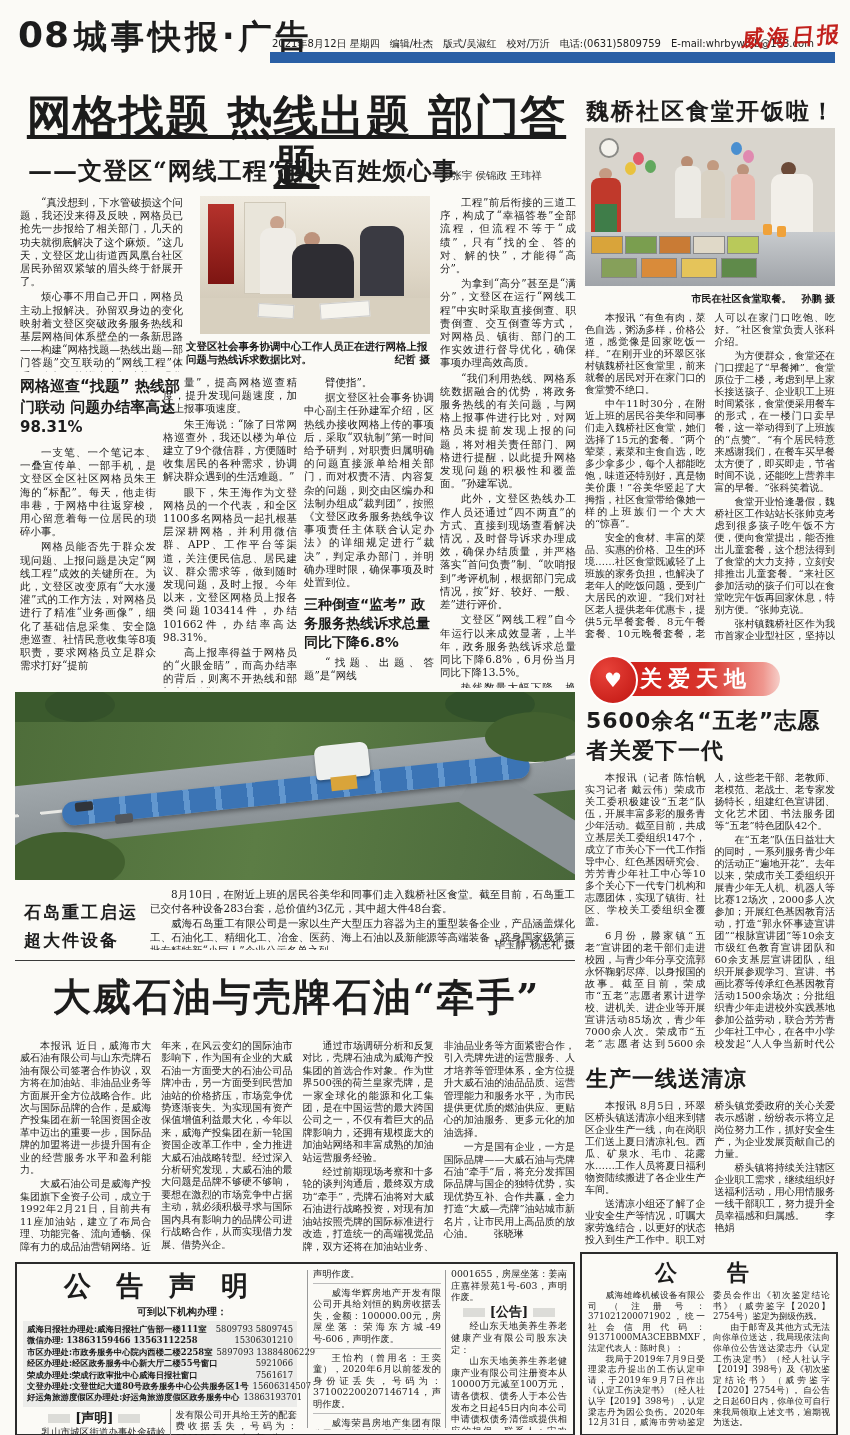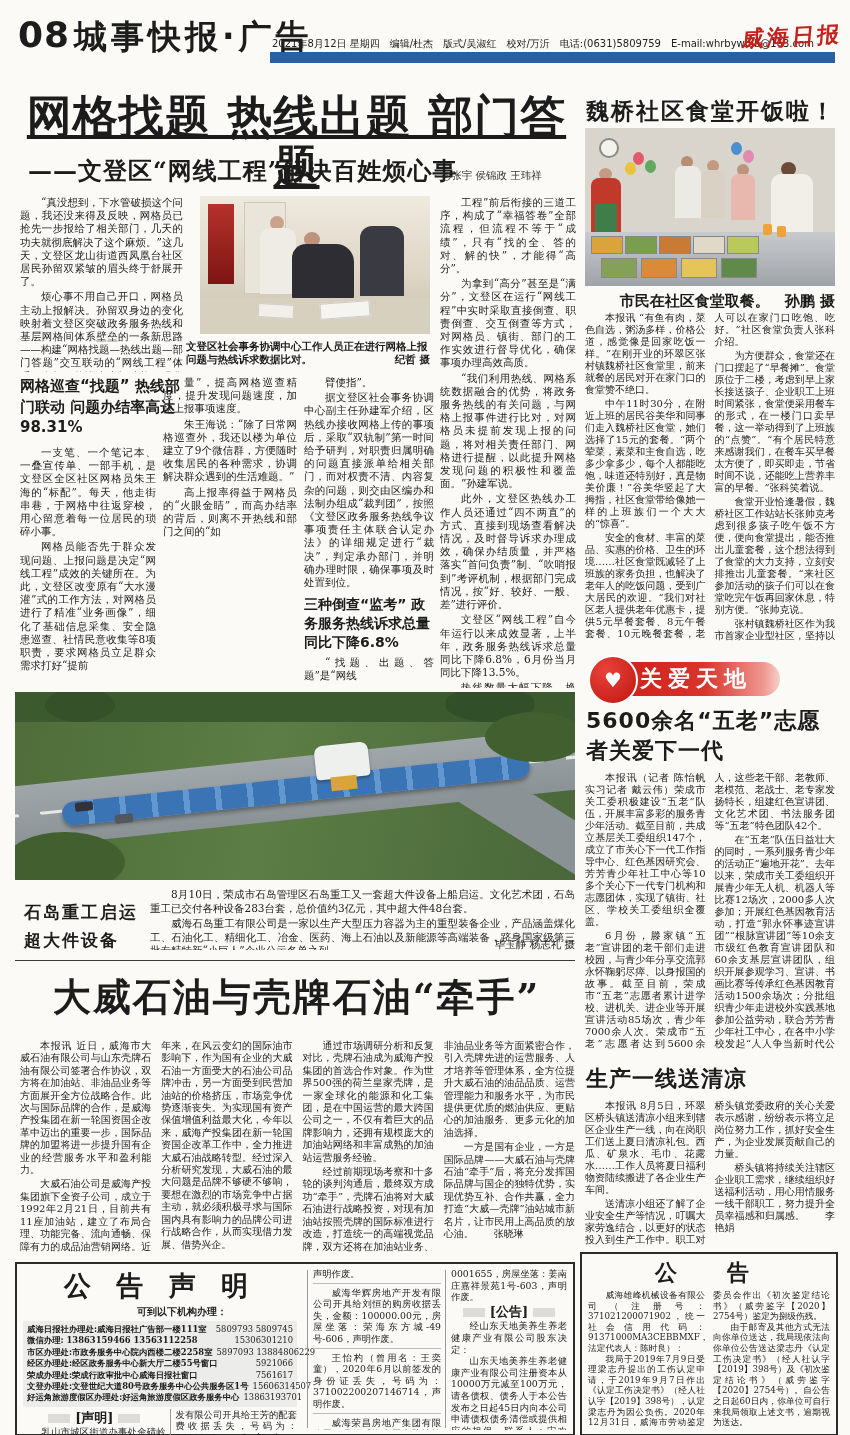--- a/index.html
+++ b/index.html
@@ -100,20 +100,21 @@
   </div>
 
   <div class="abs crosshead" style="left:20px;top:376px;width:170px;">网格巡查“找题” 热线部门联动 问题办结率高达98.31%</div>
   <div class="abs body-col bt clip" style="left:20px;top:446px;width:136px;height:242px;">
       <p>一支笔、一个笔记本、一叠宣传单、一部手机，是文登区全区社区网格员朱王海的“标配”。每天，他走街串巷，于网格中往返穿梭，用心留意着每一位居民的琐碎小事。</p>
       <p>网格员能否先于群众发现问题、上报问题是决定“网线工程”成效的关键所在。为此，文登区改变原有“大水漫灌”式的工作方法，对网格员进行了精准“业务画像”，细化了基础信息采集、安全隐患巡查、社情民意收集等8项职责，要求网格员立足群众需求打好“提前</p>
     </div>
   <div class="abs body-col bt clip" style="left:163px;top:376px;width:134px;height:312px;">
       <p>量”，提高网格巡查精度，提升发现问题速度，加快上报事项速度。</p>
       <p>朱王海说：“除了日常网格巡查外，我还以楼为单位建立了9个微信群，方便随时收集居民的各种需求，协调解决群众遇到的生活难题。”</p>
+      <p>眼下，朱王海作为文登网格员的一个代表，和全区1100多名网格员一起扎根基层深耕网格，并利用微信群、APP、工作平台等渠道，关注便民信息、居民建议、群众需求等，做到随时发现问题，及时上报。今年以来，文登区网格员上报各类问题103414件，办结101662件，办结率高达98.31%。</p>
       <p>高上报率得益于网格员的“火眼金睛”，而高办结率的背后，则离不开热线和部门之间的“如</p>
     </div>
   <div class="abs body-col clip" style="left:304px;top:376px;width:130px;height:312px;">
     <div class="bt">
         <p>臂使指”。</p>
         <p>据文登区社会事务协调中心副主任孙建军介绍，区热线办接收网格上传的事项后，采取“双轨制”第一时间给予研判，对职责归属明确的问题直接派单给相关部门，而对权责不清、内容复杂的问题，则交由区编办和法制办组成“裁判团”，按照《文登区政务服务热线争议事项责任主体联合认定办法》的详细规定进行“裁决”，判定承办部门，并明确办理时限，确保事项及时处置到位。</p>
       </div>
     <div class="crosshead2">三种倒查“监考” 政务服务热线诉求总量同比下降6.8%</div>
     <p style="margin:0;text-indent:2em;text-align:justify;">“找题、出题、答题”是“网线</p>
   </div>
@@ -137,21 +138,21 @@
     <div style="left:300px;top:52px;width:54px;height:34px;border-radius:8px 8px 4px 4px;background:#eef0ee;transform:rotate(-6deg);box-shadow:0 2px 3px rgba(0,0,0,.3);"></div>
     <div style="left:316px;top:84px;width:26px;height:14px;background:#d9a43a;transform:rotate(-6deg);"></div>
     <div style="left:60px;top:110px;width:18px;height:9px;background:#30343a;transform:rotate(-6deg);border-radius:2px;"></div>
     <div style="left:100px;top:122px;width:18px;height:9px;background:#53575c;transform:rotate(-6deg);border-radius:2px;"></div>
     <div style="left:-10px;top:140px;width:120px;height:60px;border-radius:50%;background:#42602f;"></div>
     <div style="left:470px;top:20px;width:100px;height:50px;border-radius:50%;background:#42602f;"></div>
   </div>
 
   <div class="abs shidao-title" style="left:24px;top:898px;width:120px;">石岛重工启运超大件设备</div>
   <div class="abs bt clip" style="left:150px;top:888px;width:425px;height:62px;font-size:10.5px;line-height:13.6px;">
-      <p>8月10日，荣成市石岛管理区石岛重工又一套超大件设备上船启运。文化艺术团，石岛重工已交付各种设备283台套，总价值约3亿元，其中超大件48台套。</p>
+      <p>8月10日，在附近上班的居民谷美华和同事们走入魏桥社区食堂。截至目前，石岛重工已交付各种设备283台套，总价值约3亿元，其中超大件48台套。</p>
       <p>威海石岛重工有限公司是一家以生产大型压力容器为主的重型装备企业，产品涵盖煤化工、石油化工、精细化工、冶金、医药、海上石油以及新能源等高端装备，跻身国家级第三批专精特新“小巨人”企业公示名单之列。</p>
     </div>
   <div class="abs" style="left:430px;top:938px;width:145px;text-align:right;font-size:10.5px;">毕玉静 杨志礼 摄</div>
   <div class="abs hrule" style="left:15px;top:960px;width:560px;"></div>
 
   <div class="abs dawei-headline" style="left:18px;top:972px;width:557px;">大威石油与壳牌石油“牵手”</div>
   <div class="abs bt cols4 clip" style="left:20px;top:1040px;width:555px;height:214px;font-size:10px;line-height:12.4px;">
       <p>本报讯 近日，威海市大威石油有限公司与山东壳牌石油有限公司签署合作协议，双方将在加油站、非油品业务等方面展开全方位战略合作。此次与国际品牌的合作，是威海产投集团在新一轮国资国企改革中迈出的重要一步，国际品牌的加盟将进一步提升国有企业的经营服务水平和盈利能力。</p>
       <p>大威石油公司是威海产投集团旗下全资子公司，成立于1992年2月21日，目前共有11座加油站，建立了布局合理、功能完备、流向通畅、保障有力的成品油营销网络。近年来，在风云变幻的国际油市影响下，作为国有企业的大威石油一方面受大的石油公司品牌冲击，另一方面受到民营加油站的价格挤压，市场竞争优势逐渐丧失。为实现国有资产保值增值利益最大化，今年以来，威海产投集团在新一轮国资国企改革工作中，全力推进大威石油战略转型。经过深入分析研究发现，大威石油的最大问题是品牌不够硬不够响，要想在激烈的市场竞争中占据主动，就必须积极寻求与国际国内具有影响力的品牌公司进行战略合作，从而实现借力发展、借势兴企。</p>
       <p>通过市场调研分析和反复对比，壳牌石油成为威海产投集团的首选合作对象。作为世界500强的荷兰皇家壳牌，是一家全球化的能源和化工集团，是在中国运营的最大跨国公司之一，不仅有着巨大的品牌影响力，还拥有规模庞大的加油站网络和丰富成熟的加油站运营服务经验。</p>
@@ -249,21 +250,21 @@
     <div style="left:74px;top:108px;width:30px;height:16px;background:#c97b35;border:1px solid #888;"></div>
     <div style="left:108px;top:108px;width:30px;height:16px;background:#e0d9c8;border:1px solid #888;"></div>
     <div style="left:142px;top:108px;width:30px;height:16px;background:#b9c95a;border:1px solid #888;"></div>
     <div style="left:16px;top:130px;width:34px;height:18px;background:#86a05a;border:1px solid #888;"></div>
     <div style="left:56px;top:130px;width:34px;height:18px;background:#d98b3a;border:1px solid #888;"></div>
     <div style="left:96px;top:130px;width:34px;height:18px;background:#e5c45a;border:1px solid #888;"></div>
     <div style="left:136px;top:130px;width:34px;height:18px;background:#5f8a4a;border:1px solid #888;"></div>
     <div style="left:178px;top:96px;width:9px;height:11px;background:#f0a23a;border-radius:2px;"></div>
     <div style="left:192px;top:98px;width:9px;height:11px;background:#f0a23a;border-radius:2px;"></div>
   </div>
-  <div class="abs" style="left:585px;top:292px;width:250px;text-align:right;font-size:15px;font-weight:700;">
+  <div class="abs" style="left:585px;top:292px;width:250px;text-align:right;font-size:10px;font-weight:700;">
     <span>市民在社区食堂取餐。</span>　<span>孙鹏 摄</span>
   </div>
   <div class="abs bt cols2 clip smallbody" style="left:585px;top:312px;width:250px;height:338px;">
       <p>本报讯 “有鱼有肉，菜色自选，粥汤多样，价格公道，感觉像是回家吃饭一样。”在刚开业的环翠区张村镇魏桥社区食堂里，前来就餐的居民对开在家门口的食堂赞不绝口。</p>
       <p>中午11时30分，在附近上班的居民谷美华和同事们走入魏桥社区食堂，她们选择了15元的套餐。“两个荤菜，素菜和主食自选，吃多少拿多少，每个人都能吃饱，味道还特别好，真是物美价廉！”谷美华竖起了大拇指，社区食堂带给像她一样的上班族们一个大大的“惊喜”。</p>
       <p>安全的食材、丰富的菜品、实惠的价格、卫生的环境……社区食堂既减轻了上班族的家务负担，也解决了老年人的吃饭问题，受到广大居民的欢迎。“我们对社区老人提供老年优惠卡，提供5元早餐套餐、8元午餐套餐、10元晚餐套餐，老人可以在家门口吃饱、吃好。”社区食堂负责人张科介绍。</p>
       <p>为方便群众，食堂还在门口摆起了“早餐摊”。食堂原位于二楼，考虑到早上家长接送孩子、企业职工上班时间紧张，食堂便采用餐车的形式，在一楼门口卖早餐，这一举动得到了上班族的“点赞”。“有个居民特意来感谢我们，在餐车买早餐太方便了，即买即走，节省时间不说，还能吃上营养丰富的早餐。”张科笑着说。</p>
       <p>食堂开业恰逢暑假，魏桥社区工作站站长张帅克考虑到很多孩子吃午饭不方便，便向食堂提出，能否推出儿童套餐，这个想法得到了食堂的大力支持，立刻安排推出儿童套餐。“来社区参加活动的孩子们可以在食堂吃完午饭再回家休息，特别方便。”张帅克说。</p>
       <p>张村镇魏桥社区作为我市首家企业型社区，坚持以居民和企业需求为导向，建设社区食堂是魏桥社区回应居民需求、不断优化营商环境的重要举措，提高了居民的获得感、幸福感。　　姜亚洋</p>
     </div>

